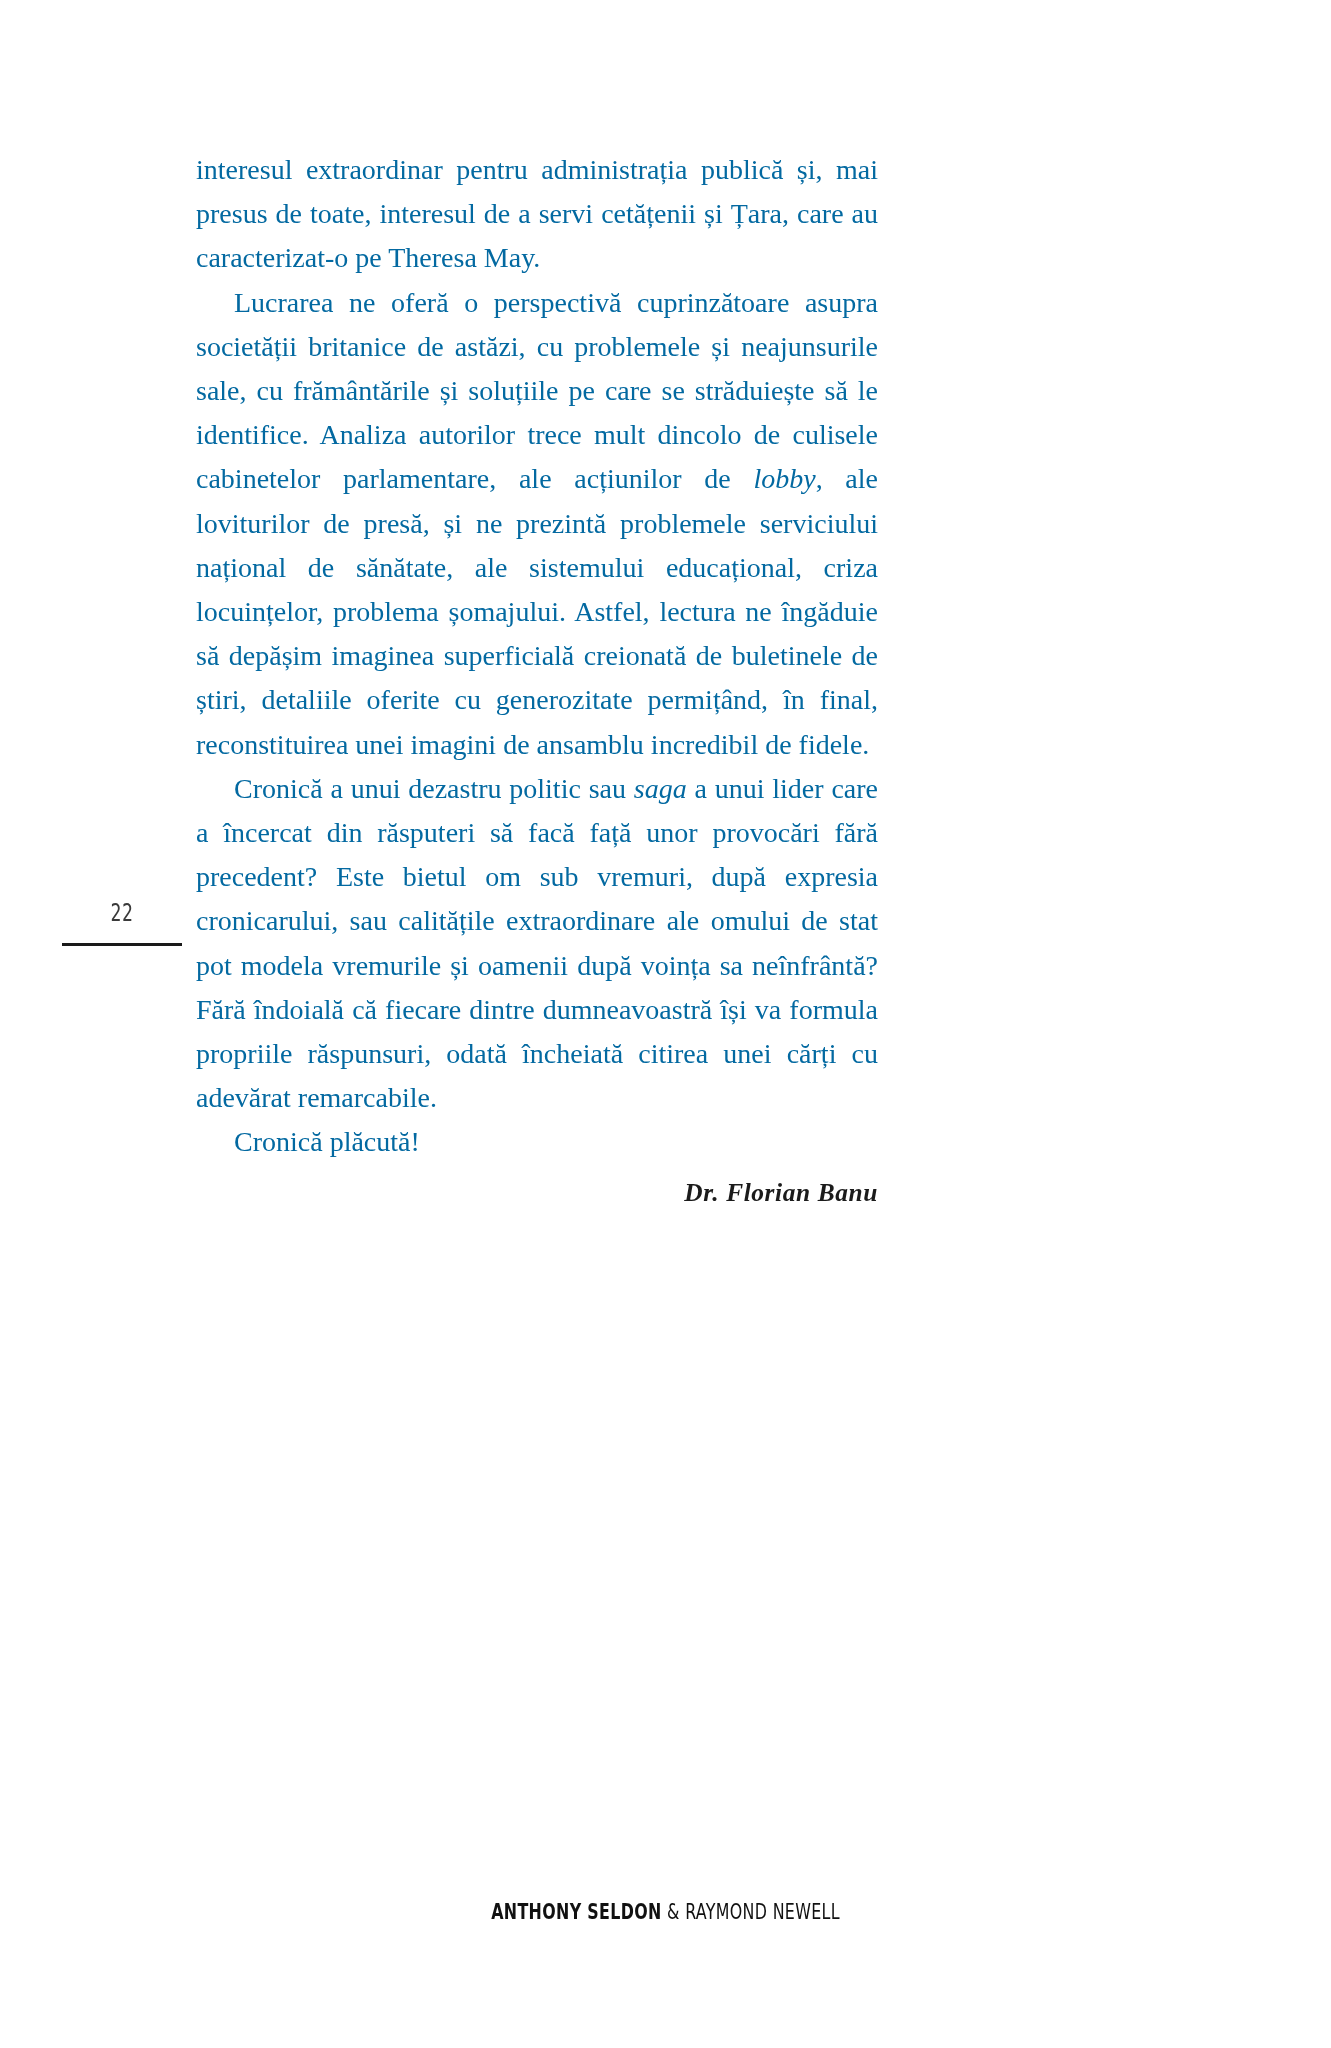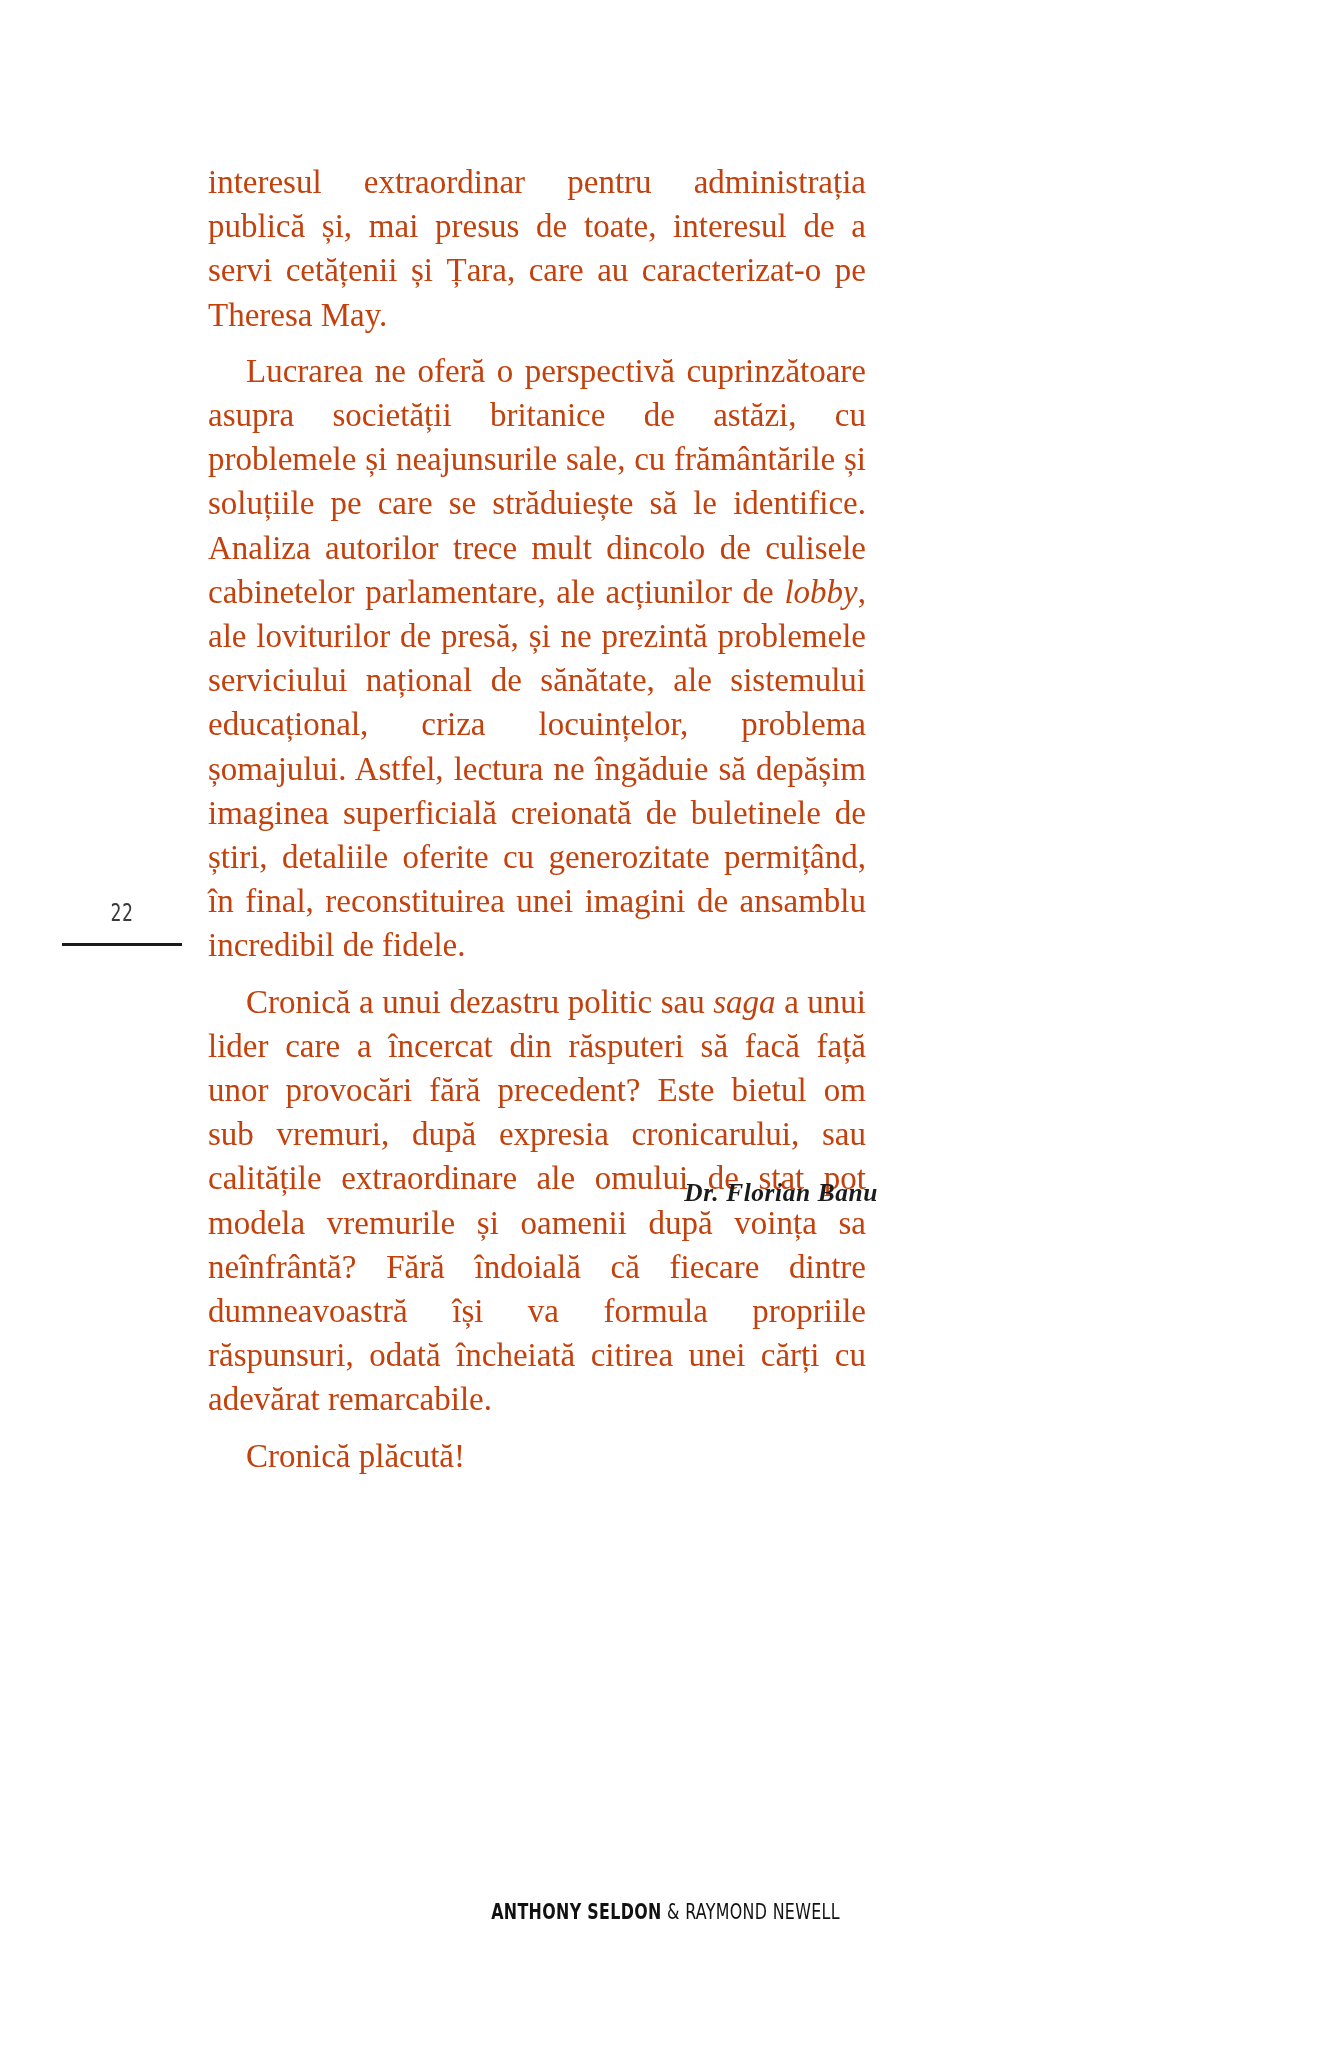--- a/index.html
+++ b/index.html
@@ -48,26 +48,26 @@
 
   
   .text-column {
     position: absolute;
     left: 196px;
     top: 148px;
     width: 682px;
   }
 
   .para {
-    margin: 12px;
-    font-size: 33px;
+    margin: 0;
+    font-size: 28px;
     line-height: 44.2px;
     text-align: justify;
     text-justify: inter-word;
-    color: #c2410c;
+    color: #0369a1;
     -webkit-font-smoothing: antialiased;
   }
   .para + .para {
     text-indent: 38px;
     font-family: Liberation Serif, serif;
   }
   .para i, .para em {
     font-style: italic;
   }
 

